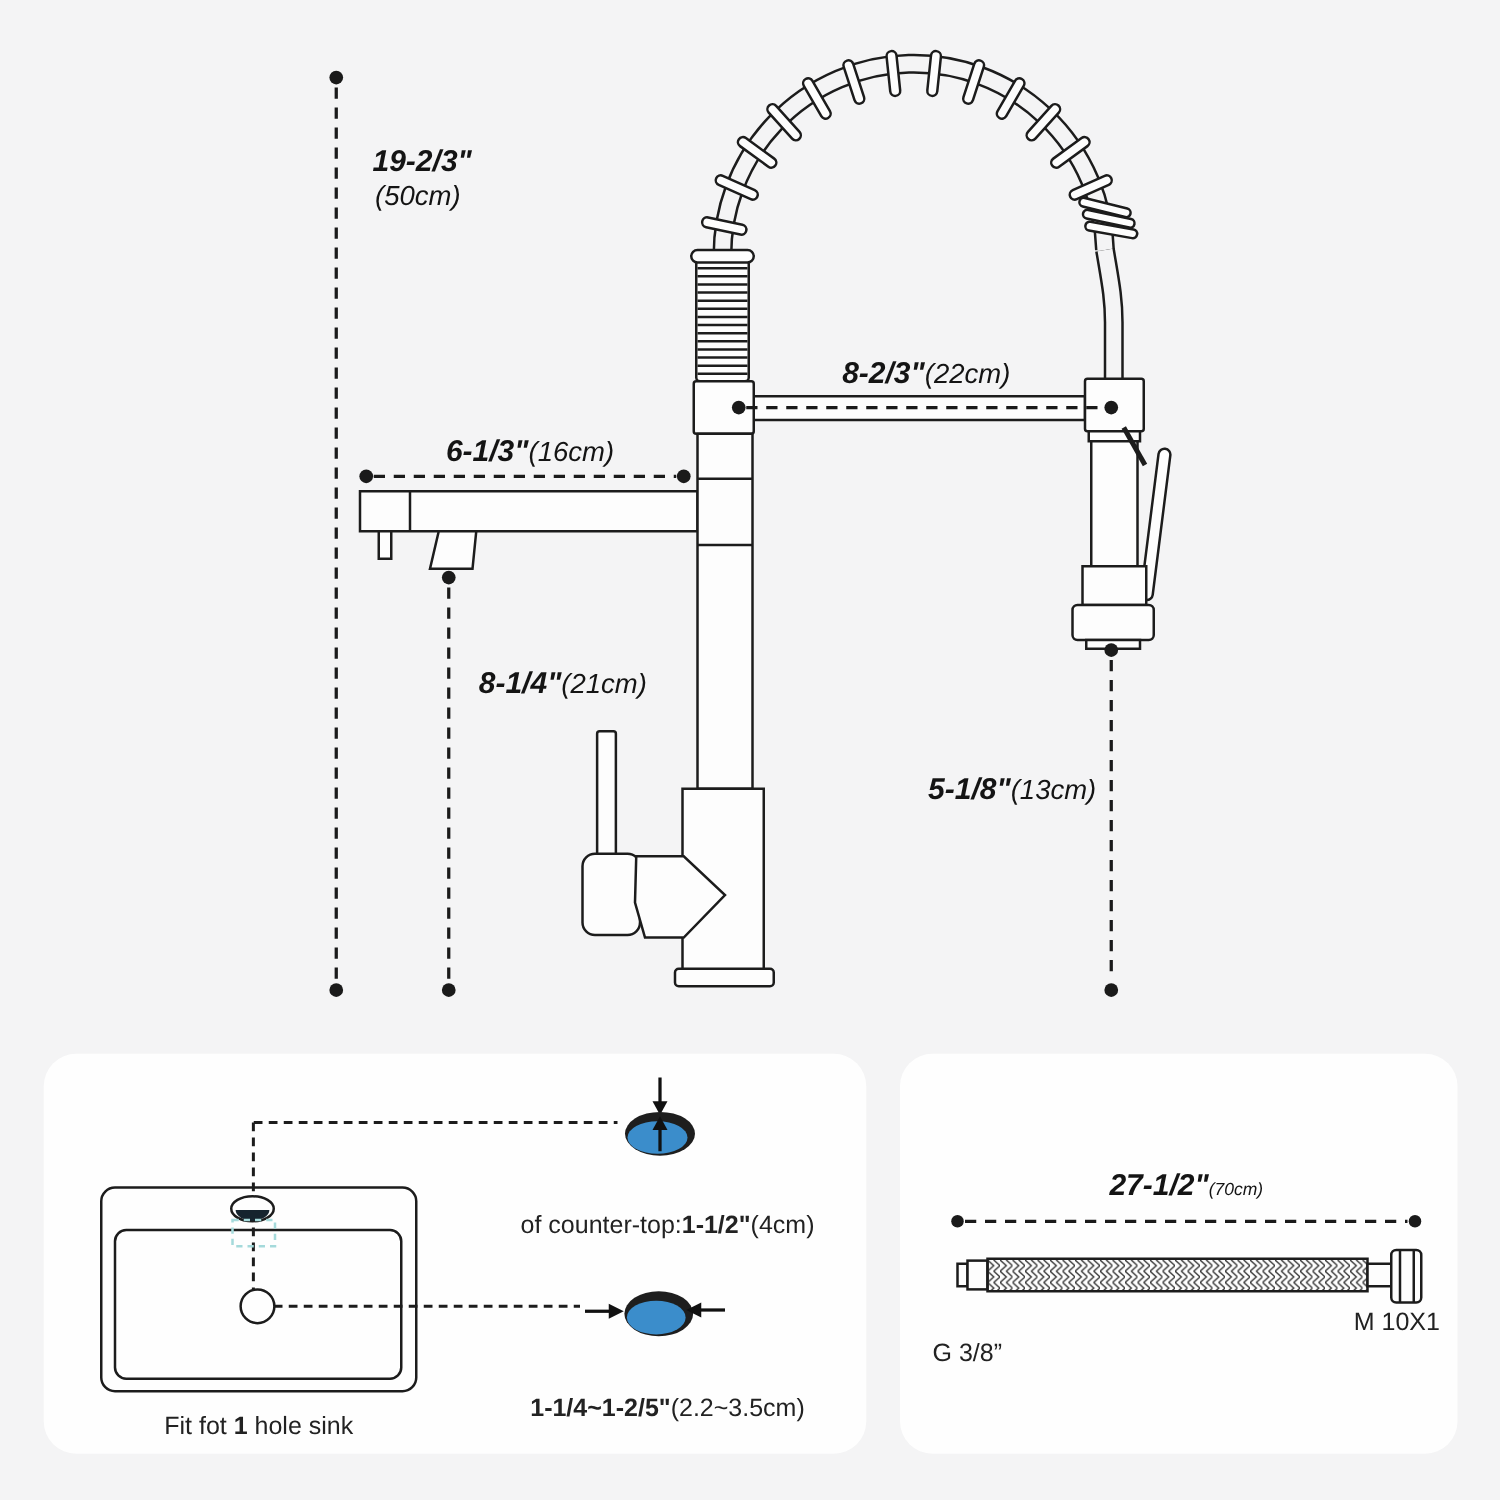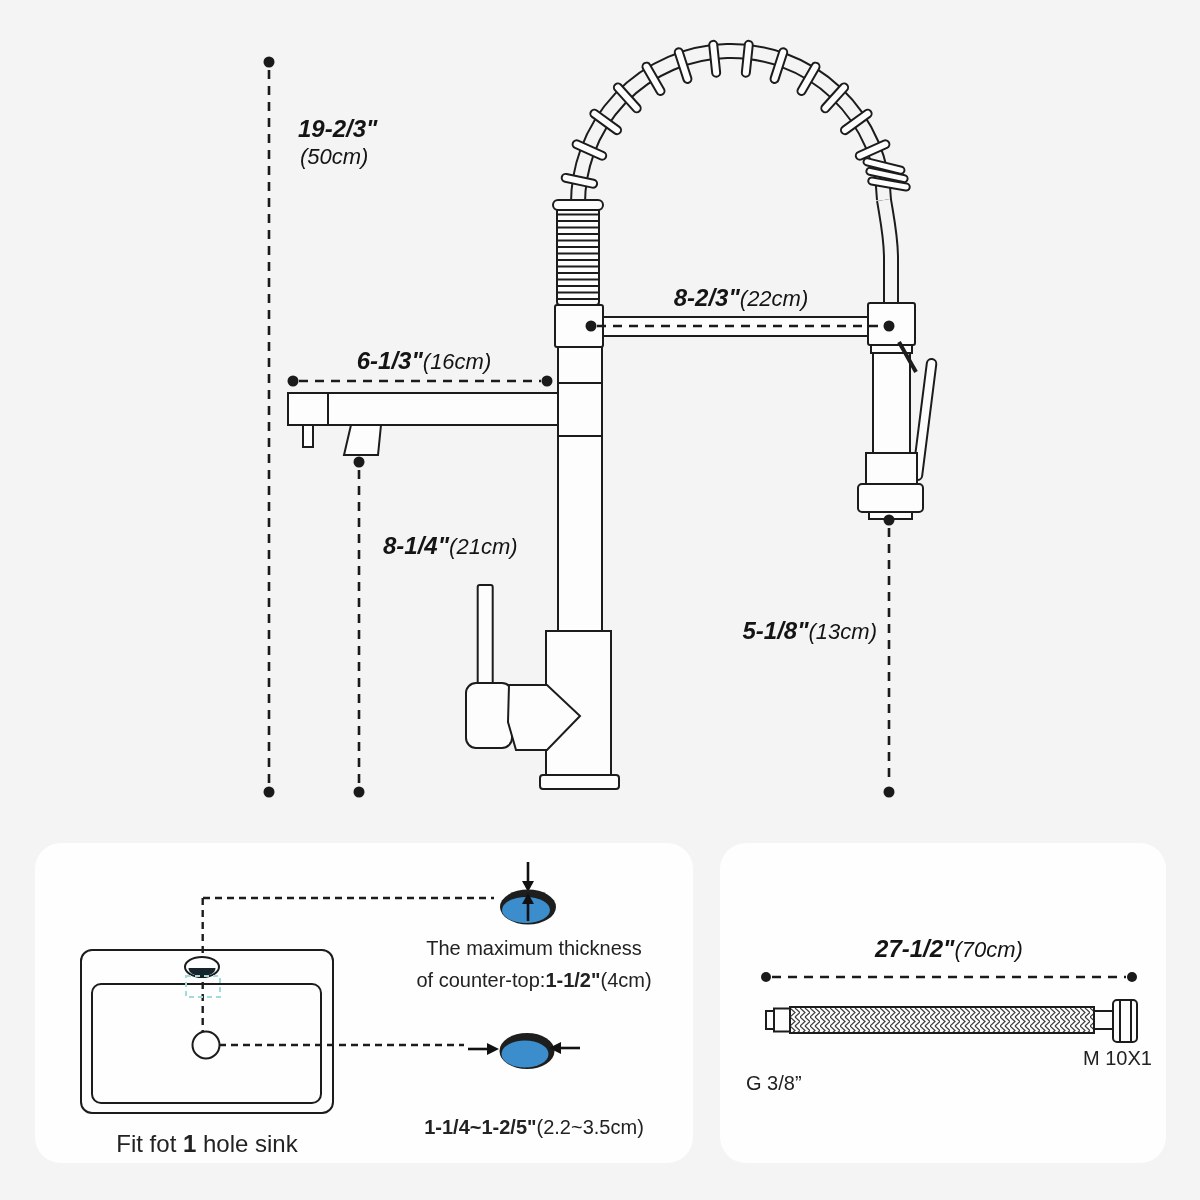--- a/index.html
+++ b/index.html
@@ -11,24 +11,24 @@
   }
   .card{
     position:absolute;top:843px;height:320px;background:#fefefe;border-radius:26px;
   }
   .card-left{left:35px;width:658px;}
   .card-right{left:720px;width:446px;}
   svg.art{position:absolute;left:0;top:0;}
   .txt{position:absolute;line-height:1.25;white-space:nowrap;}
   .center{text-align:center;}
   .b{font-weight:bold;}
-  .cap{font-size:24px;color:#222;}
+  .cap{font-size:20px;color:#222;}
   .body-txt{font-size:20px;color:#222;}
   .dim-html{font-style:italic;font-size:24px;font-weight:bold;color:#141414;}
-  .dim-html .cm{font-weight:normal;font-size:22px;}
+  .dim-html .cm{font-weight:normal;font-size:14px;}
   
   text{fill:#141414;font-family:"Liberation Sans", sans-serif;}
   .dim{font-style:italic;font-size:24px;font-weight:bold;}
   .dimcm{font-style:italic;font-size:22px;font-weight:normal;}
 </style>
 </head>
 <body>
 
 <div class="stage">
 
@@ -231,21 +231,20 @@
       <rect x="790" y="1007" width="304" height="26" fill="url(#braid)"></rect>
       <rect x="1094" y="1011" width="19" height="18"></rect>
       <g>
         <rect x="1113" y="1000" width="24" height="42" rx="4"></rect>
         <line x1="1120" y1="1000" x2="1120" y2="1042"></line>
         <line x1="1131" y1="1000" x2="1131" y2="1042"></line>
       </g>
     </g>
   </svg>
 
-  <div class="txt body-txt center" style="left:384px;top:936px;width:300px;">The maximum thickness</div>
 
   <div class="txt body-txt center" style="left:384px;top:968px;width:300px;"><span>of counter-top:</span><span class="b">1-1/2"</span><span>(4cm)</span></div>
 
 
   <div class="txt body-txt center" style="left:384px;top:1115px;width:300px;"><span class="b">1-1/4~1-2/5"</span><span>(2.2~3.5cm)</span></div>
 
   <div class="txt cap center" style="left:52px;top:1129px;width:310px;"><span>Fit fot </span><span class="b">1</span><span> hole sink</span></div>
 
   <div class="txt dim-html center" style="left:799px;top:934px;width:300px;"><span>27-1/2"</span><span class="cm">(70cm)</span></div>
 

